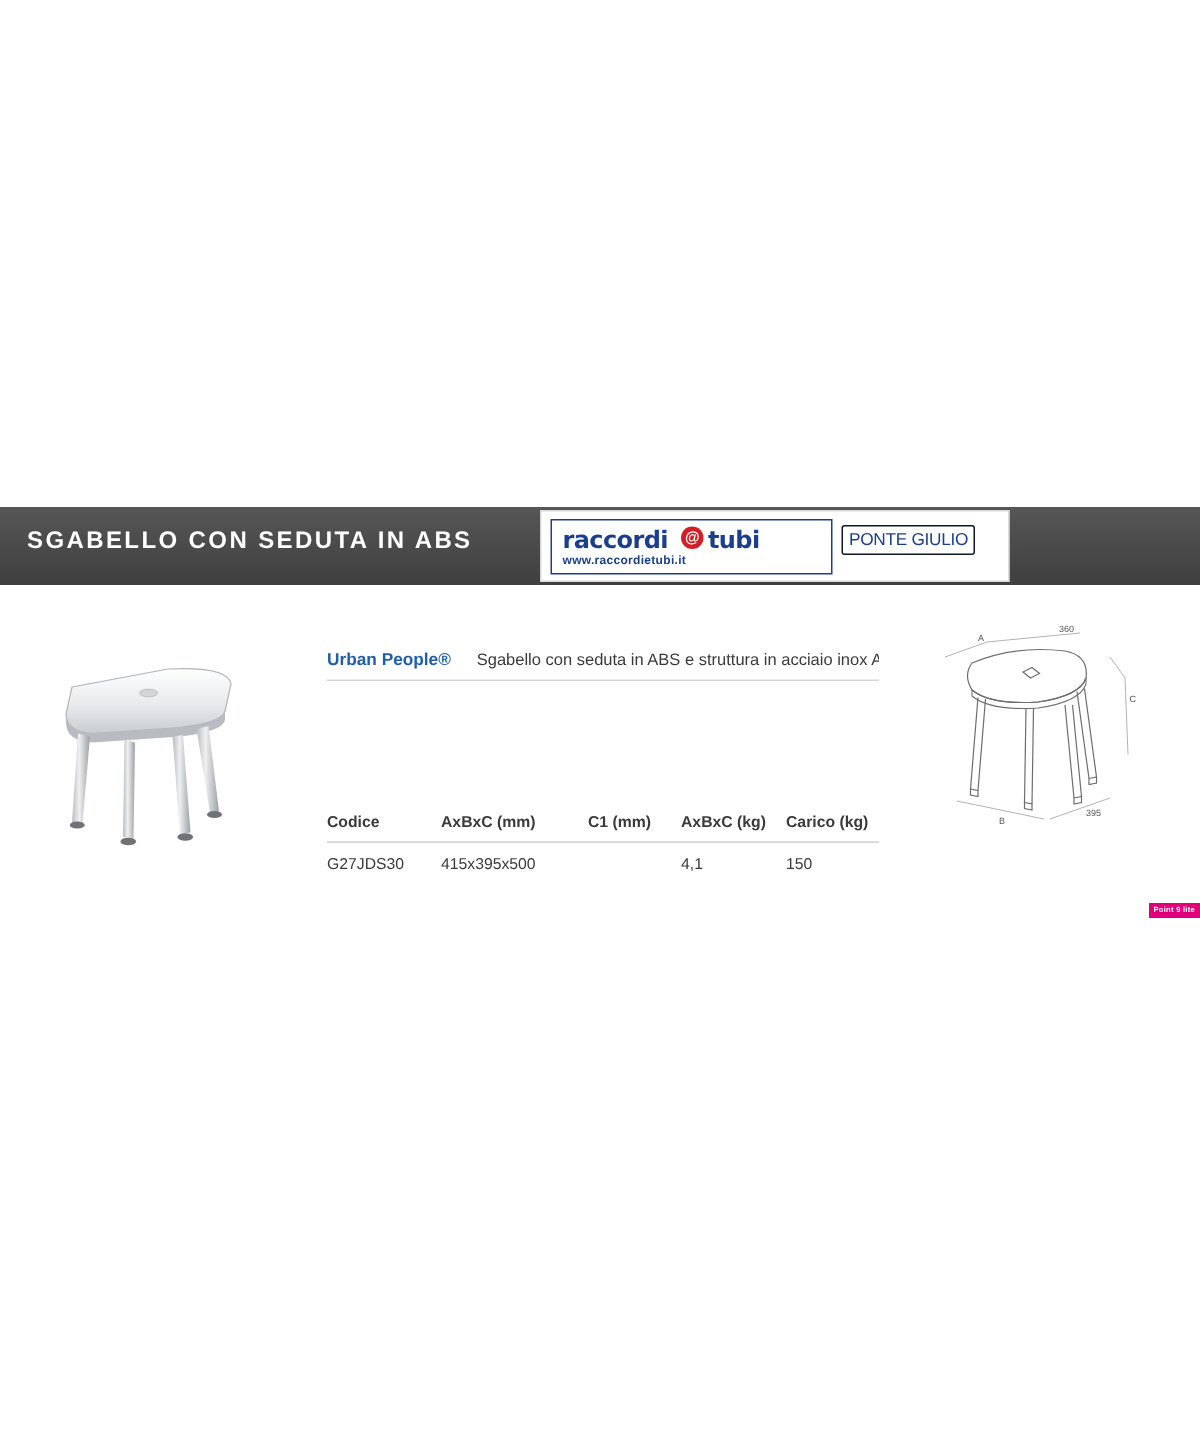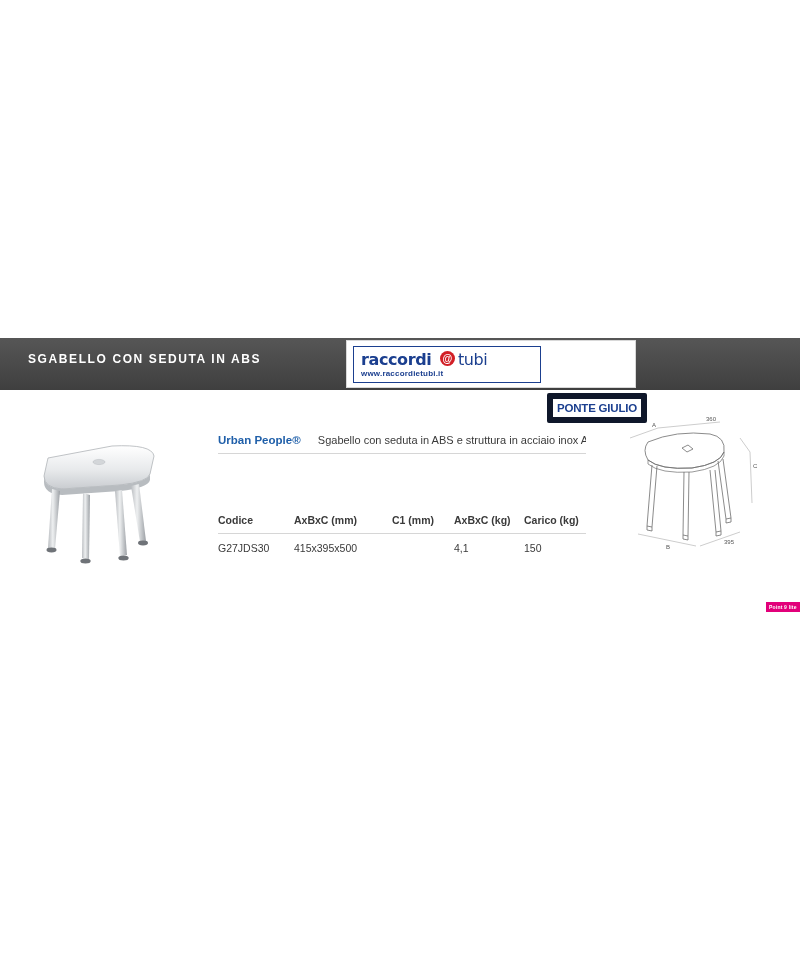--- a/index.html
+++ b/index.html
@@ -26,36 +26,36 @@
     left: 0;
     top: 0;
     width: 800px;
     height: 52px;
     background: #4a4a4a;
     background: linear-gradient(to bottom, #565656 0%, #3f3f3f 100%);
   }
 
   .header-title {
     position: absolute;
-    left: 28px;
+    left: 18px;
     top: 14px;
     color: #ffffff;
-    font-size: 12px;
+    font-size: 16px;
     font-weight: bold;
     letter-spacing: 1.6px;
     font-family: "Liberation Sans", sans-serif;
     white-space: nowrap;
   }
 
   
   .logo-box {
     position: absolute;
-    left: 346px;
+    left: 360px;
     top: 2px;
-    width: 290px;
+    width: 313px;
     height: 48px;
     background: #ffffff;
     border: 1px solid #d8d8d8;
     box-sizing: border-box;
   }
   .logo-inner {
     position: absolute;
     left: 6px;
     top: 5px;
     width: 188px;
@@ -86,47 +86,46 @@
     font-size: 10px;
     line-height: 15px;
     text-align: center;
     font-weight: bold;
   }
   .logo-tubi {
     position: absolute;
     left: 104px;
     top: 3px;
     font-size: 16px;
-    font-weight: normal;
+    font-weight: bold;
     color: #1b3f8f;
     letter-spacing: -0.4px;
     font-family: "DejaVu Sans", sans-serif;
   }
   .logo-url {
     position: absolute;
     left: 7px;
     top: 22px;
     font-size: 8px;
     color: #1b3f8f;
     font-weight: bold;
     letter-spacing: 0.2px;
   }
   .logo-ponte {
     position: absolute;
     left: 200px;
     top: 9px;
     font-size: 11.5px;
-    font-weight: bold;
+    font-weight: normal;
     color: #1b3f8f;
     letter-spacing: -0.2px;
-    border: 6px solid #0f172a;
+    border: 1px solid #0f172a;
     padding: 3px 4px;
     border-radius: 2px;
     white-space: nowrap;
-    margin-top: 43px;
   }
 
   
   .photo-pane {
     position: absolute;
     left: 0;
     top: 52px;
     width: 205px;
     height: 213px;
     background: #ffffff;
@@ -154,21 +153,21 @@
     font-size: 11.5px;
     margin-right: 14px;
   }
   .spec-desc { color: #3a3a3a; font-size: 11px; }
   .spec-label { font-weight: bold; color: #3a3a3a; font-size: 11.5px; }
 
   
   .tbl {
     position: absolute;
     left: 218px;
-    top: 172px;
+    top: 200px;
     width: 368px;
     border-collapse: collapse;
     font-size: 11px;
   }
   .tbl th {
     text-align: left;
     font-size: 10.5px;
     font-weight: bold;
     color: #3a3a3a;
     padding: 4px 0 7px 0;

